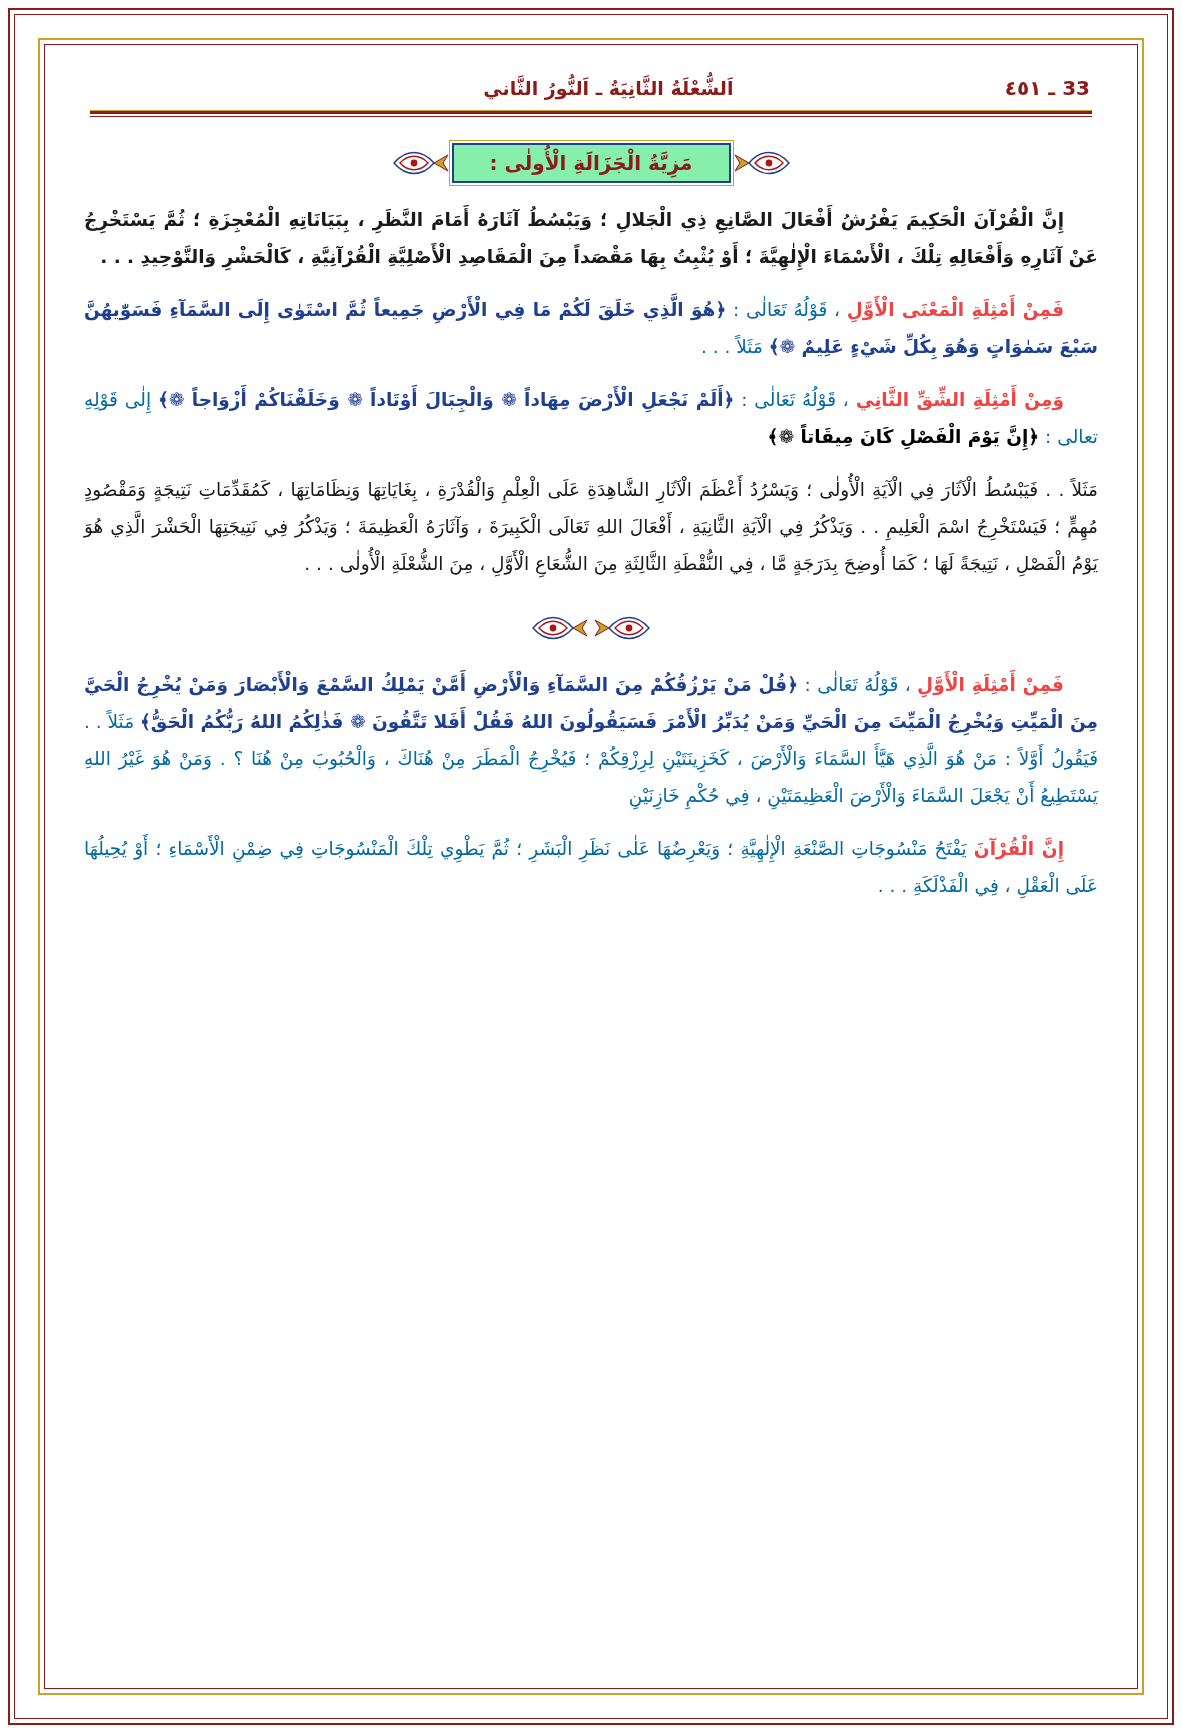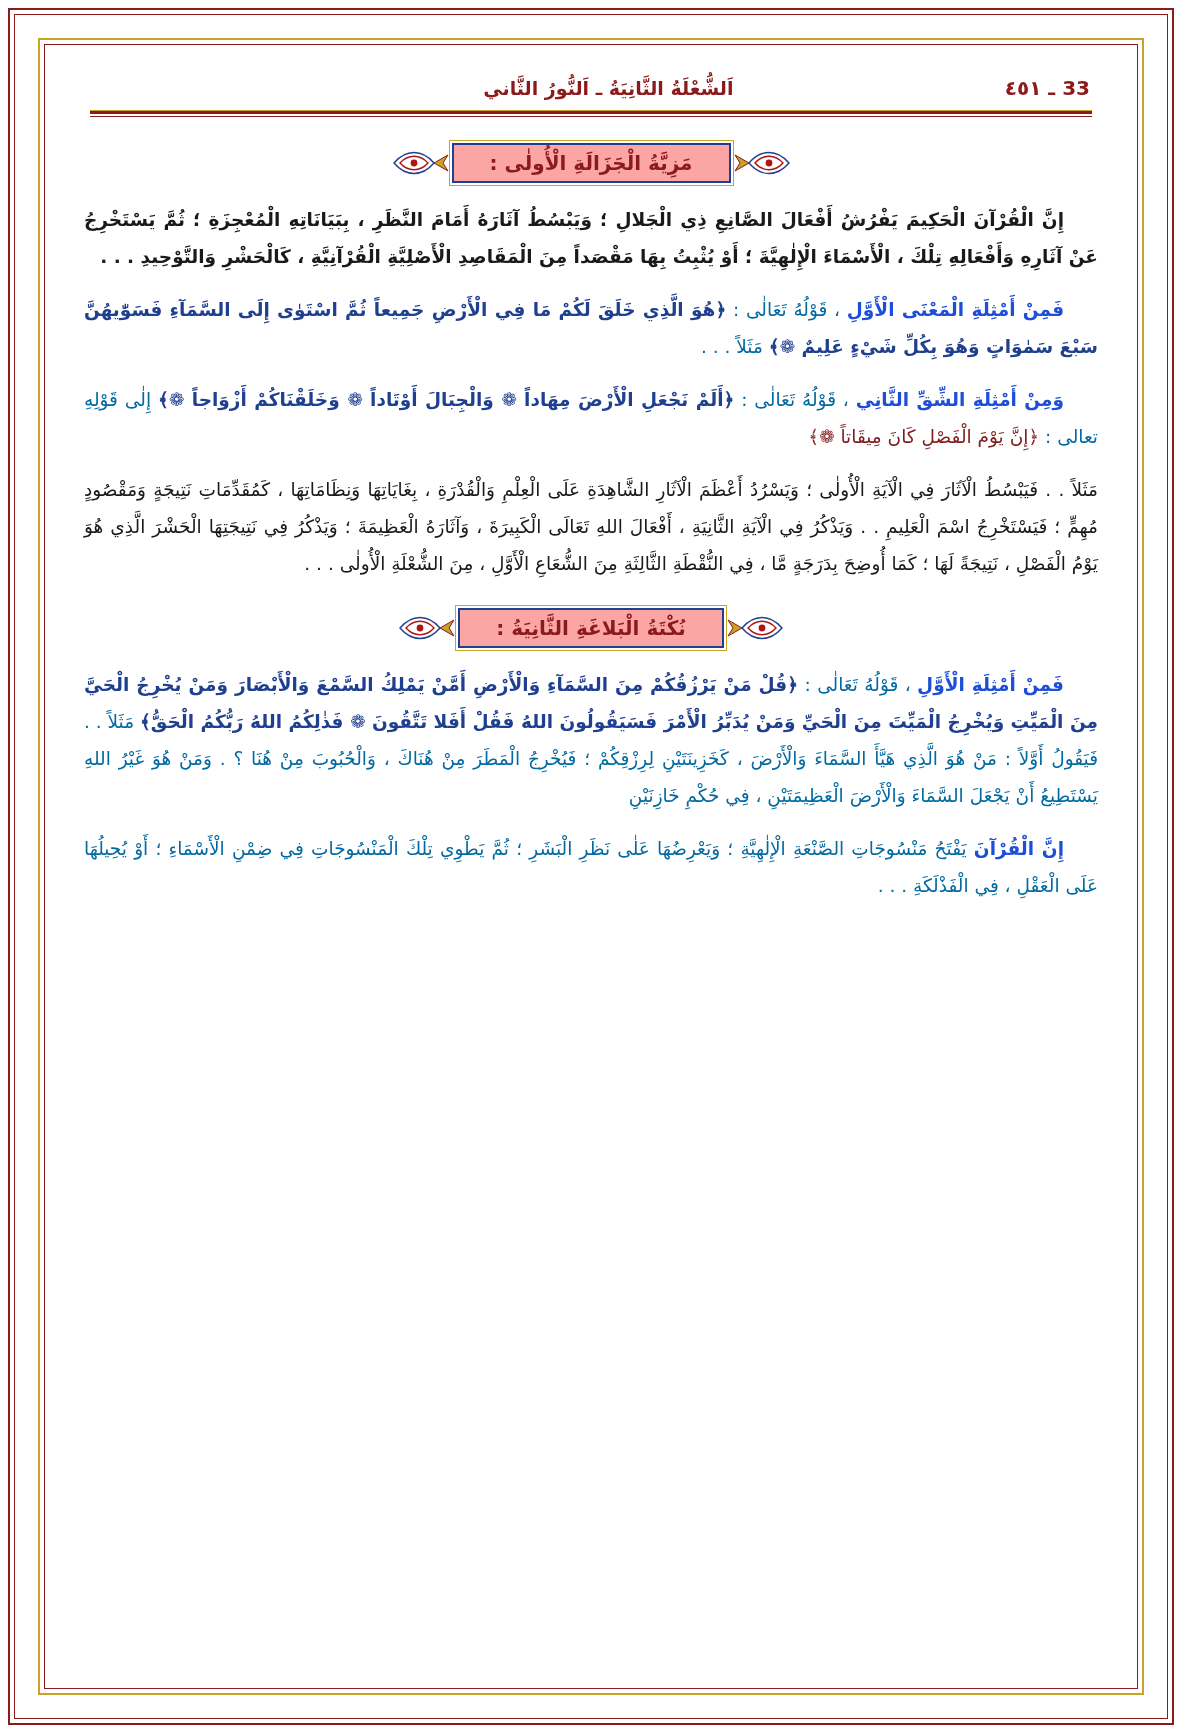--- a/index.html
+++ b/index.html
@@ -118,47 +118,47 @@
     width: 60px;
     height: 40px;
     position: relative;
   }
   .heading-orn svg { display: block; }
   .heading-box {
     border: 2px solid #1f3f8f;
     outline: 1px solid #c9a227;
     outline-offset: 2px;
     padding: 6px 36px;
-    background: #fca5a5;
+    background: #86efac;
   }
   .heading-text {
     color: #8b1a1a;
     font-size: 20px;
     font-weight: bold;
     white-space: nowrap;
   }
 
   
   p.para {
     margin: 12px 0 16px 0;
     text-align: justify;
     text-align-last: center;
     line-height: 2.0;
     font-size: 18.5px;
     color: #1a1a1a;
     direction: rtl;
   }
   p.para.indent { text-indent: 34px; text-align-last: right; }
-  .red { color: #1d4ed8; font-weight: bold; }
+  .red { color: #ef4444; font-weight: bold; }
   .black { color: #0369a1; }
   .ayah {
     color: #1f3f8f;
     font-weight: bold;
   }
-  .ayah-red { color: #7f1d1d; font-weight: normal; }
+  .ayah-red { color: #000000; font-weight: bold; }
 
   p.para-first {
     text-align-last: right;
   }
 </style>
 </head>
 <body>
 
 <div class="page">
 
@@ -227,23 +227,20 @@
       <div class="heading-orn">
         <svg width="60" height="40" viewBox="0 0 60 40">
           <g fill="none" stroke="#1f3f8f" stroke-width="1.4">
             <path d="M58 20 C46 6, 30 6, 18 20 C30 34, 46 34, 58 20 Z"></path>
             <path d="M52 20 C44 11, 32 11, 24 20 C32 29, 44 29, 52 20 Z" stroke="#b01515"></path>
           </g>
           <circle cx="38" cy="20" r="3.4" fill="#b01515"></circle>
           <path d="M18 20 L4 12 L9 20 L4 28 Z" fill="#c9a227" stroke="#8b1a1a" stroke-width="1"></path>
         </svg>
       </div>
-      <div class="heading-box">
-        <span class="heading-text">نُكْتَةُ الْبَلاغَةِ الثَّانِيَةُ :</span>
-      </div>
       <div class="heading-orn">
         <svg width="60" height="40" viewBox="0 0 60 40">
           <g fill="none" stroke="#1f3f8f" stroke-width="1.4">
             <path d="M2 20 C14 6, 30 6, 42 20 C30 34, 14 34, 2 20 Z"></path>
             <path d="M8 20 C16 11, 28 11, 36 20 C28 29, 16 29, 8 20 Z" stroke="#b01515"></path>
           </g>
           <circle cx="22" cy="20" r="3.4" fill="#b01515"></circle>
           <path d="M42 20 L56 12 L51 20 L56 28 Z" fill="#c9a227" stroke="#8b1a1a" stroke-width="1"></path>
         </svg>
       </div>

